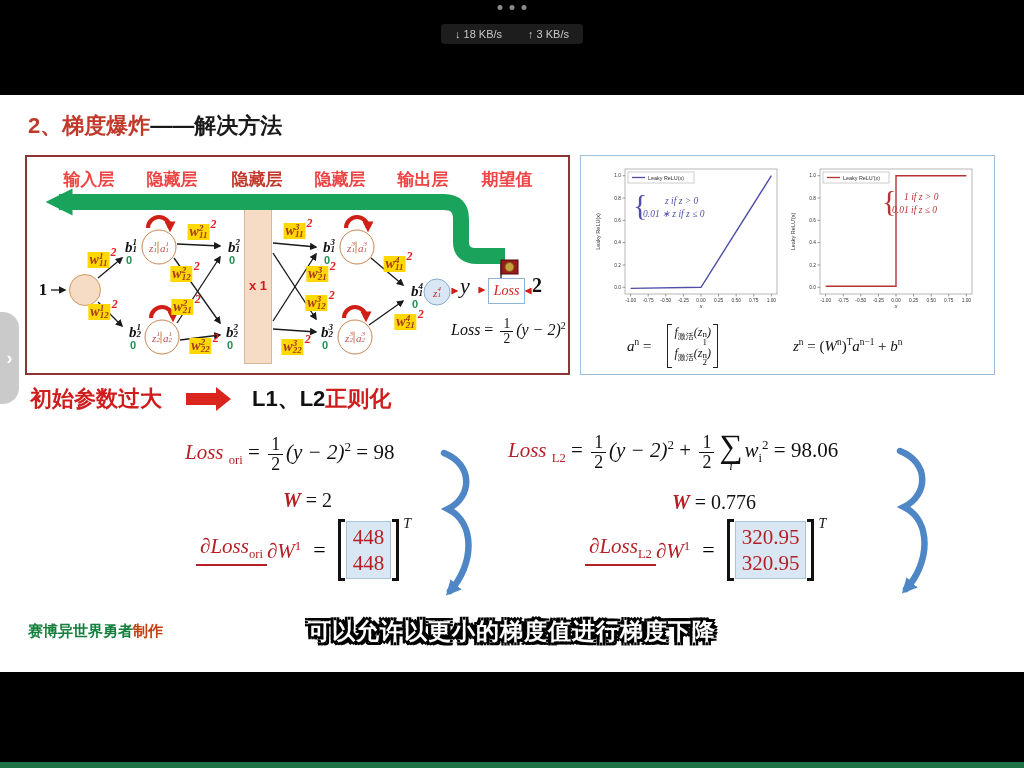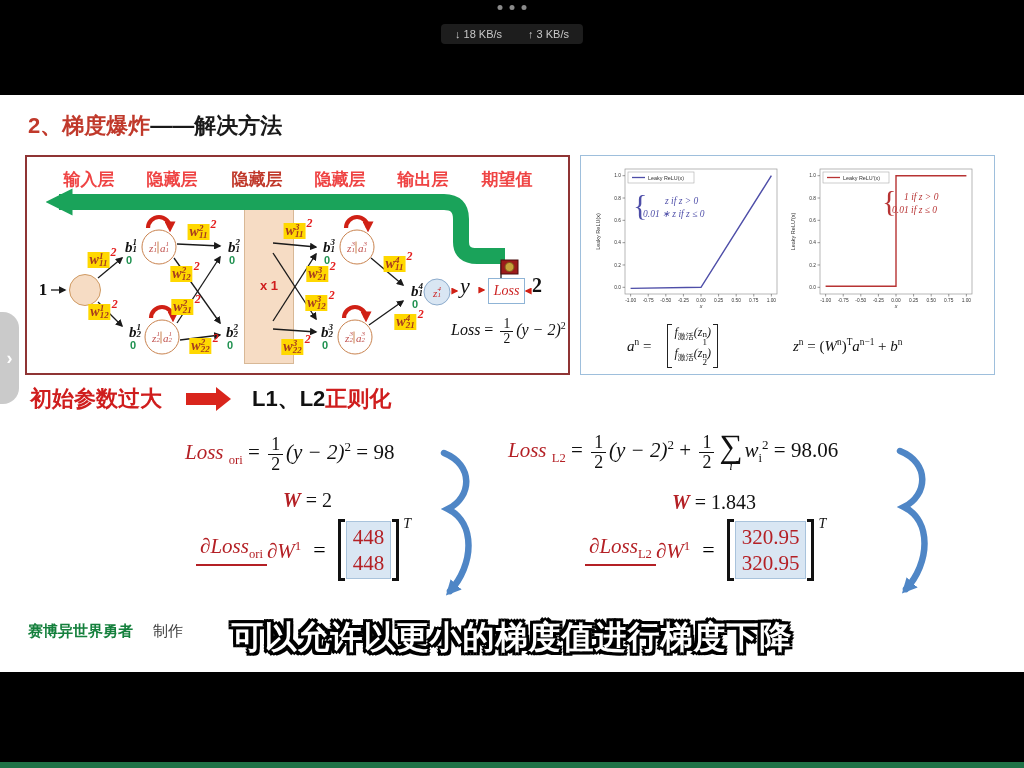--- a/index.html
+++ b/index.html
@@ -25,21 +25,21 @@
   #title .t-red{color:var(--bred)} #title .t-black{color:#1a1a1a}
 
   
   #nnbox{left:25px;top:60px;width:545px;height:220px;border:2.5px solid var(--boxmaroon);background:#fff}
   #nn-svg{position:absolute;left:0;top:0;pointer-events:none}
   #nn-labels{position:absolute;inset:0}
   .nn-header{position:absolute;transform:translate(-50%,-50%);font-weight:bold;font-size:17px;color:#ef4444;white-space:nowrap}
   .nn-header.red{color:var(--bred)}
   .nn-inputnum{position:absolute;font:bold 17px "Liberation Serif",serif;color:#111}
   #incircle{left:42px;top:117px;width:32px;height:32px;border-radius:50%;background:#f6dcc4;border:1.4px solid #cf9a63}
-  #x1block{left:217px;top:50px;width:50px;height:157px;background:#f6dcc4;border:1px solid #d8b896;display:flex;align-items:center;justify-content:center}
+  #x1block{left:217px;top:50px;width:28px;height:157px;background:#f6dcc4;border:1px solid #d8b896;display:flex;align-items:center;justify-content:center}
   #x1block span{color:#cf1d1d;font-weight:bold;font-size:13px;white-space:nowrap}
   .wlabel{position:absolute;display:flex;align-items:flex-start;white-space:nowrap}
   .wyellow{background:var(--yellow);padding:0 2px;display:inline-flex;align-items:center;color:var(--dred);font:bold italic 14px "Liberation Serif",serif}
   .wval{color:var(--vred);font:bold italic 12px "Liberation Serif",serif;margin:-7px 0 0 1px}
   .ss{display:inline-flex;flex-direction:column;line-height:.8;font-size:9px;text-align:left}
   .ss span{display:block}
   .bias{position:absolute;display:flex;flex-direction:column;align-items:flex-start}
   .brow{font:bold italic 15px "Liberation Serif",serif;color:#111;display:inline-flex}
   .brow .ss{font-size:9px}
   .bzero{color:var(--zgreen);font:bold 11px "Liberation Sans",sans-serif;margin-top:-2px;padding-left:1px}
@@ -100,22 +100,22 @@
   .bigmat .br{width:7px;border:3px solid #111;border-left:none}
   .bigmat .vals{display:flex;flex-direction:column;background:var(--matbg);border:1px solid var(--matbd);padding:2px 6px;margin:2px 1px}
   .bigmat .vals span{color:var(--red);font-size:21px;text-align:center;line-height:26px}
   .gT{display:inline-block;transform:translateY(-26px);font:italic 14px "Liberation Serif",serif;color:#111}
 
   #blue-arrows{left:430px;top:350px;pointer-events:none}
 
   
   #watermark{left:28px;top:527px;font-size:15px;font-weight:bold;white-space:nowrap}
   #watermark .wm-name{color:#15803d}
-  #watermark .wm-suffix{color:#404040;font-weight:normal;margin-left:20px}
-  #subtitle{left:512px;top:521px;transform:translateX(-50%);font-size:32px;font-weight:bold;color:#fff;letter-spacing:1px;white-space:nowrap;
+  #watermark .wm-suffix{color:#c2410c;font-weight:bold;margin-left:0}
+  #subtitle{left:512px;top:521px;transform:translateX(-50%);font-size:23px;font-weight:bold;color:#fff;letter-spacing:1px;white-space:nowrap;
     text-shadow:-3px -3px 0 #000,3px -3px 0 #000,-3px 3px 0 #000,3px 3px 0 #000,-3px 0 0 #000,3px 0 0 #000,0 -3px 0 #000,0 3px 0 #000}
 
   
   #bottombar{left:0;top:672px;width:1024px;height:96px;background:#000}
   #greenstrip{left:0;top:762px;width:1024px;height:6px;background:#1e7246}
   #handle{left:0;top:312px;width:19px;height:92px;background:rgba(150,150,150,.5);border-radius:0 16px 16px 0;display:flex;align-items:center;justify-content:center;color:#fff;font-size:18px;font-weight:bold}
 </style>
 </head>
 <body>
 
@@ -616,21 +616,21 @@
   <div id="loss-l2" class="fml"><span class="tkr">Loss </span><sub class="tk redtk">L2</sub><span class="tkt">  =  </span><span class="frac">
         <span class="fn">1</span>
         <span class="fd">2</span>
       </span><span class="tki">(y − 2)</span><sup class="tk">2</sup><span class="tkt"> + </span><span class="frac">
         <span class="fn">1</span>
         <span class="fd">2</span>
       </span><span class="sigma">
         <span class="sgs">∑</span>
         <span class="sgi">i</span>
       </span><span class="tki">w</span><sub class="tk">i</sub><sup class="tk">2</sup><span class="tkt">  =  98.06</span></div>
-  <div id="w-l2" class="fml"><span class="tkw">W</span><span class="tkt"> = 1.843</span></div>
+  <div id="w-l2" class="fml"><span class="tkw">W</span><span class="tkt"> = 0.776</span></div>
   <div id="grad-l2" class="grad">
     <span class="gfrac">
         <span class="gtop"><span class="tkr">∂Loss</span><sub class="tk redtk">L2</sub></span>
         <span class="gbot"><span class="tkr">∂W</span><sup class="tk redtk">1</sup></span>
       </span>
     <span class="geq">=</span>
     <span class="bigmat">
         <span class="bl"></span>
       <span class="vals">
           <span>320.95</span>

